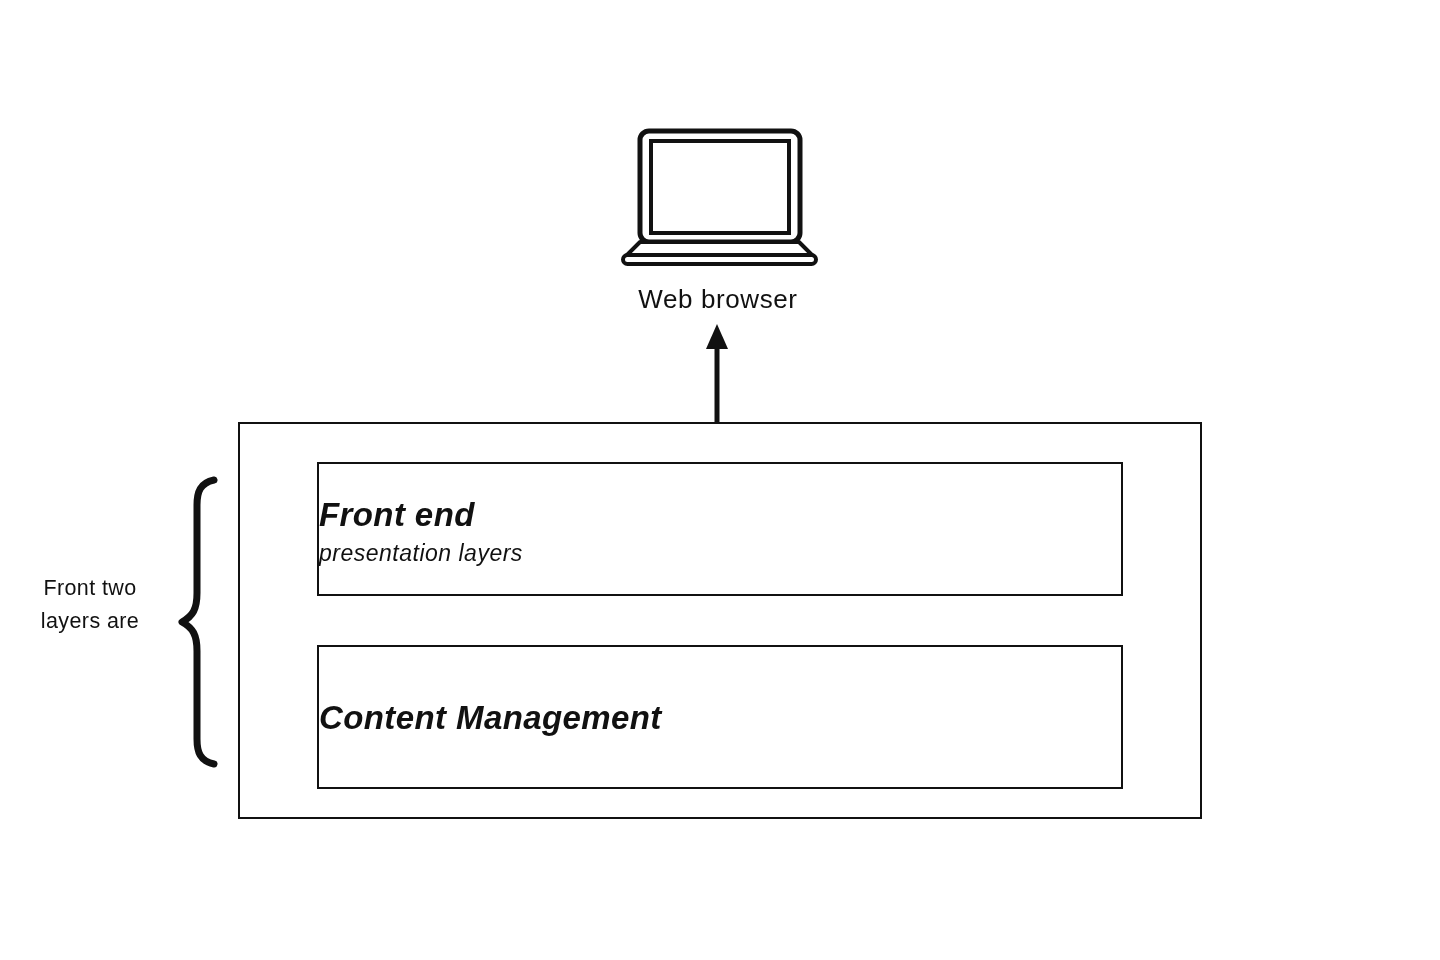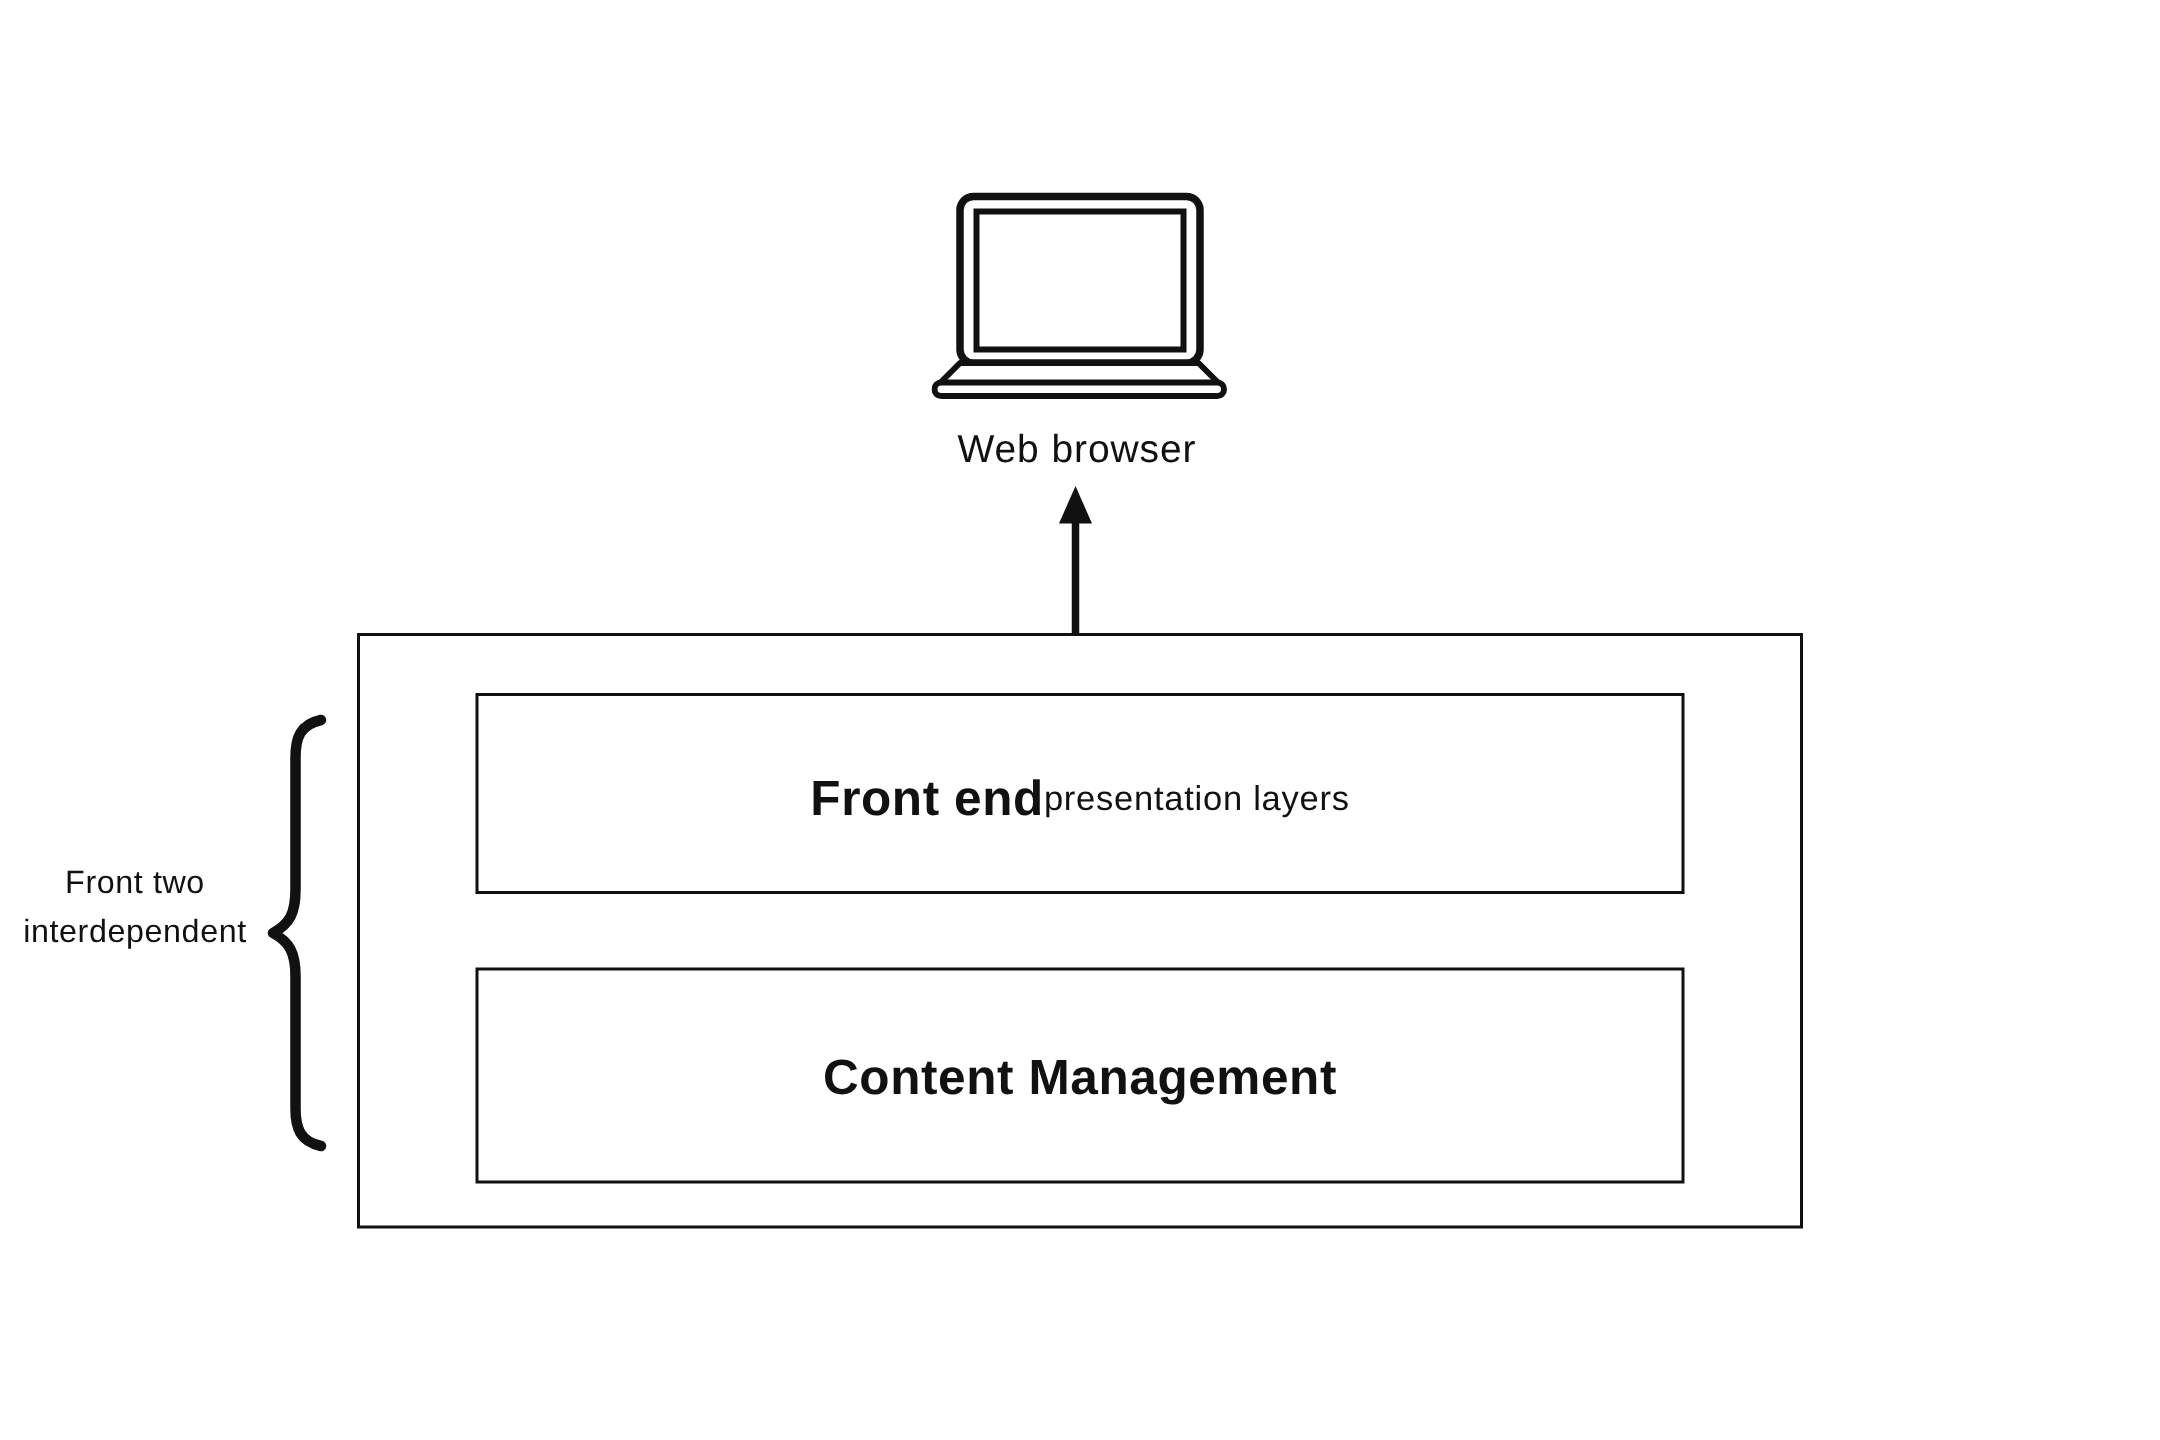--- a/index.html
+++ b/index.html
@@ -41,23 +41,23 @@
     background: #ffffff;
   }
 
   
   .layer-box {
     left: 317px; width: 806px;
     border: 2px solid var(--ink, #111111);
     box-sizing: border-box;
     background: #ffffff;
     display: flex;
-    flex-direction: row;
-    align-items: center;
+    flex-direction: column;
     justify-content: center;
+    font-style: italic;
   }
   .layer-frontend { top: 462px; height: 134px; padding-top: 6px; }
   .layer-cm { top: 645px; height: 144px; padding-top: 2px; }
 
   .layer-title {
     font-size: 33px;
     font-weight: bold;
     letter-spacing: 0.4px;
     line-height: 42px;
     color: var(--ink, #111111);
@@ -119,16 +119,16 @@
   </div>
 
   <div class="abs brace-wrap">
     <svg width="46" height="292" viewBox="0 0 46 292" fill="none" aria-hidden="true">
       <path d="M40 4 C26 7 23 16 23 29 L23 117 C23 133 19 140 8 146 C19 152 23 159 23 175 L23 263 C23 276 26 285 40 288" stroke="#111111" stroke-width="7" stroke-linecap="round" stroke-linejoin="round"></path>
     </svg>
   </div>
 
   <div class="abs side-note">
     <div>Front two</div>
-    <div>interdependent</div>
+    <div>layers are</div>
   </div>
 
 </div>
 
 </body></html>

